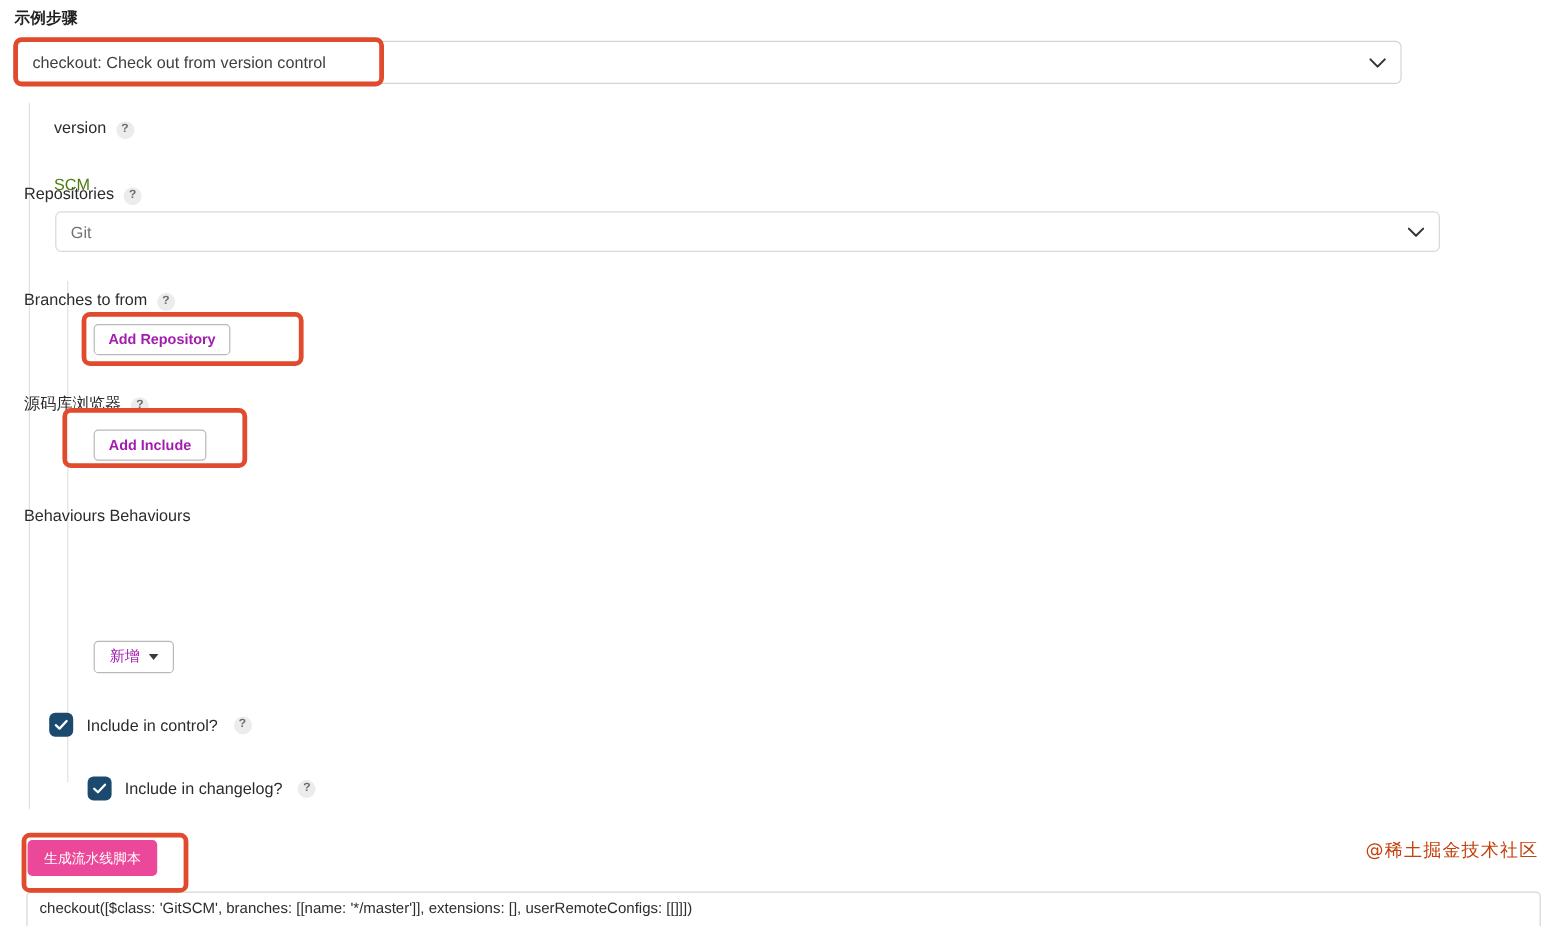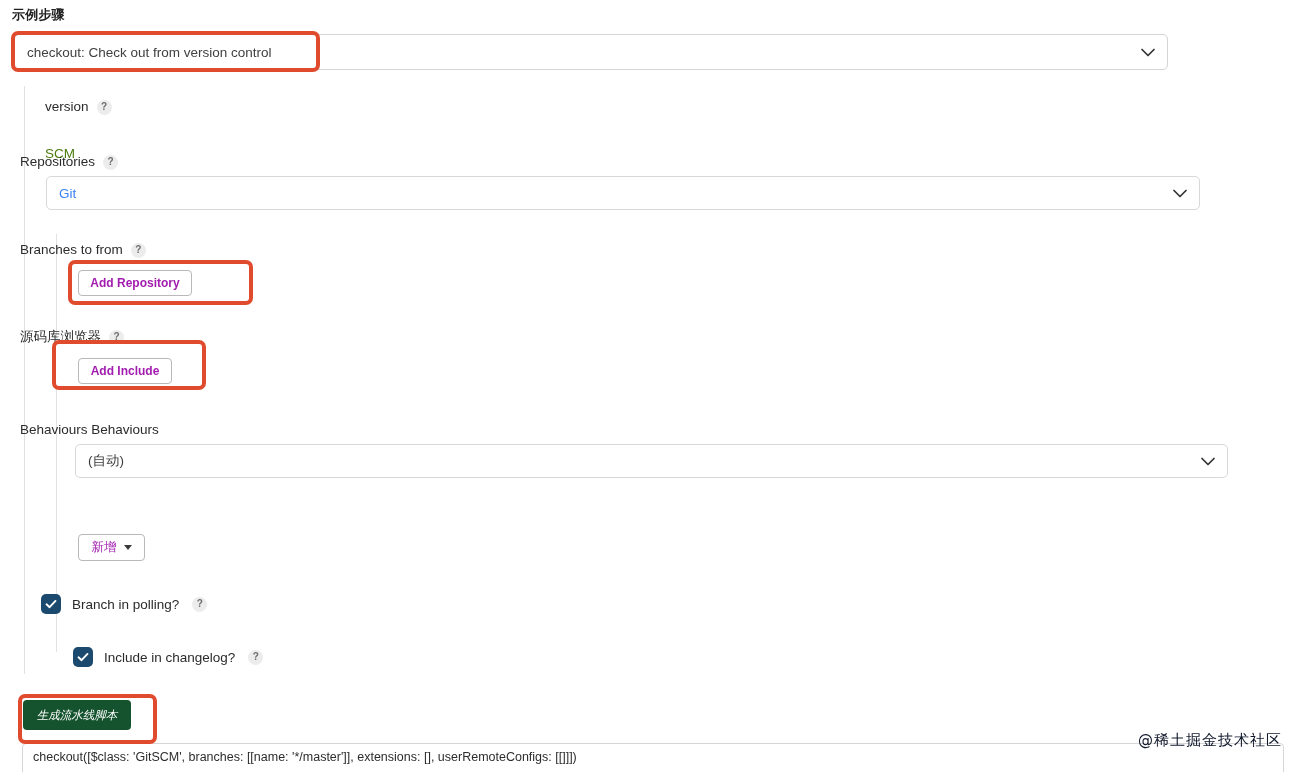--- a/index.html
+++ b/index.html
@@ -106,21 +106,21 @@
     width: 1154px;
     height: 34px;
     box-sizing: border-box;
     border: 1px solid #d8d8d8;
     border-radius: 5px;
     background: #fff;
     display: flex;
     align-items: center;
     padding: 0 12px;
     font-size: 13.5px;
-    color: #3b82f6;
+    color: #737373;
   }
   .scm-select .sel-text { flex: 1 1 auto; }
 
   
   .nested {
     position: absolute;
     left: 31px;
     top: 148px;
     width: 1215px;
     height: 418px;
@@ -212,31 +212,30 @@
   .cbox svg { display: block; }
 
   
   .gen-btn {
     position: absolute;
     left: 23px;
     top: 700px;
     width: 108px;
     height: 30px;
     box-sizing: border-box;
-    background: #14532d;
+    background: #ec4899;
     color: #ffffff;
     border: none;
     border-radius: 4px;
     font-family: "Liberation Sans", "DejaVu Sans", sans-serif;
     font-size: 11.5px;
     cursor: pointer;
     display: flex;
     align-items: center;
     justify-content: center;
-    font-style: italic;
   }
 
   .code-box {
     position: absolute;
     left: 22px;
     top: 743px;
     width: 1262px;
     height: 40px;
     box-sizing: border-box;
     border: 1px solid #d6d6d6;
@@ -261,23 +260,23 @@
   }
   .anno-step   { left: 11px; top: 31px;  width: 309px; height: 41px; }
   .anno-repo   { left: 68px; top: 260px; width: 185px; height: 45px; }
   .anno-branch { left: 52px; top: 340px; width: 154px; height: 50px; background:#fff; z-index: 5;}
   .anno-gen    { left: 18px; top: 694px; width: 139px; height: 50px; background:#fff; z-index: 4;}
 
   
   .watermark {
     position: absolute;
     right: 22px;
-    top: 731px;
+    top: 699px;
     font-size: 15px;
-    color: #0f172a;
+    color: #c2410c;
     letter-spacing: 1px;
     white-space: nowrap;
     font-family: "DejaVu Sans", "Liberation Sans", sans-serif;
     user-select: none;
   }
 </style>
 </head>
 <body>
 
 <div class="page">
@@ -322,43 +321,35 @@
   <div class="nlabel lbl-branches">
     <span>Branches to from</span><span class="help">?</span>
   </div>
 
   <button class="btn btn-add-branch" style="z-index:6">Add Include</button>
 
   <div class="nlabel lbl-browser">
     <span>源码库浏览器</span><span class="help">?</span>
   </div>
 
-  <div class="browser-select">
-    <span class="sel-text">(自动)</span>
-    <span class="chev">
-      <svg viewBox="0 0 14 9" width="14" height="9">
-          <path d="M1 1.5 L7 7.5 L13 1.5" fill="none" stroke="#333" stroke-width="1.7" stroke-linecap="round" stroke-linejoin="round"></path>
-        </svg>
-    </span>
-  </div>
 
   <div class="nlabel lbl-behav">Behaviours Behaviours</div>
 
   <button class="btn btn-new">
     <span>新增</span>
     <span class="caret"></span>
   </button>
 
   <div class="cbrow cb-poll">
     <span class="cbox">
       <svg viewBox="0 0 14 14" width="14" height="14">
           <path d="M2.5 7.3 L5.6 10.2 L11.5 3.9" fill="none" stroke="#fff" stroke-width="1.9" stroke-linecap="round" stroke-linejoin="round"></path>
         </svg>
     </span>
-    <span>Branch in polling?</span>
+    <span>Include in control?</span>
     <span class="help" style="margin-left:2px">?</span>
   </div>
 
   <div class="cbrow cb-chg">
     <span class="cbox">
       <svg viewBox="0 0 14 14" width="14" height="14">
           <path d="M2.5 7.3 L5.6 10.2 L11.5 3.9" fill="none" stroke="#fff" stroke-width="1.9" stroke-linecap="round" stroke-linejoin="round"></path>
         </svg>
     </span>
     <span>Include in changelog?</span>

